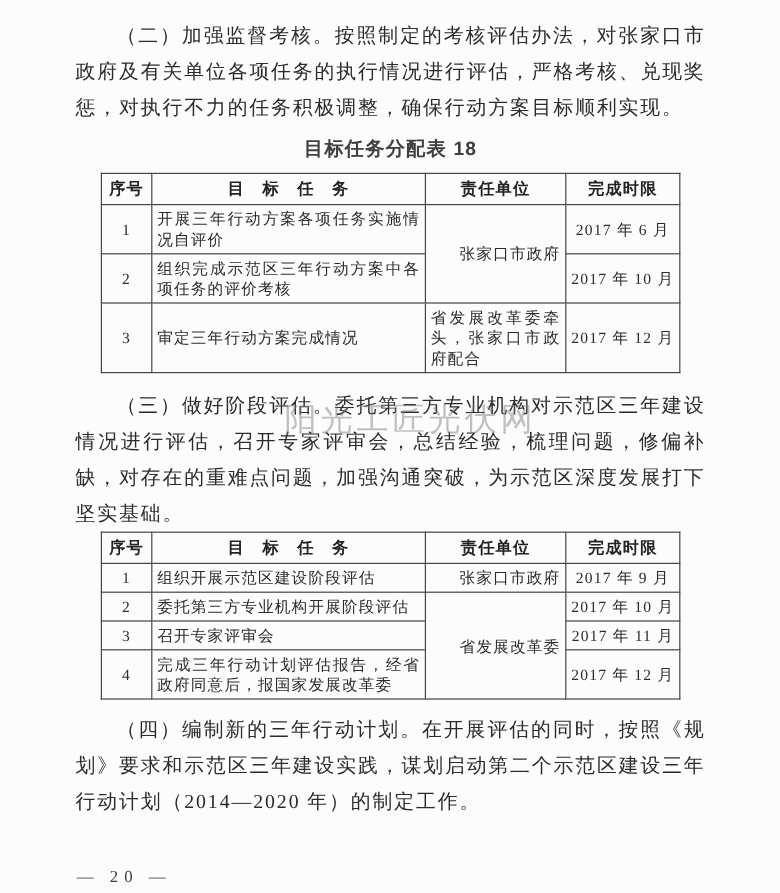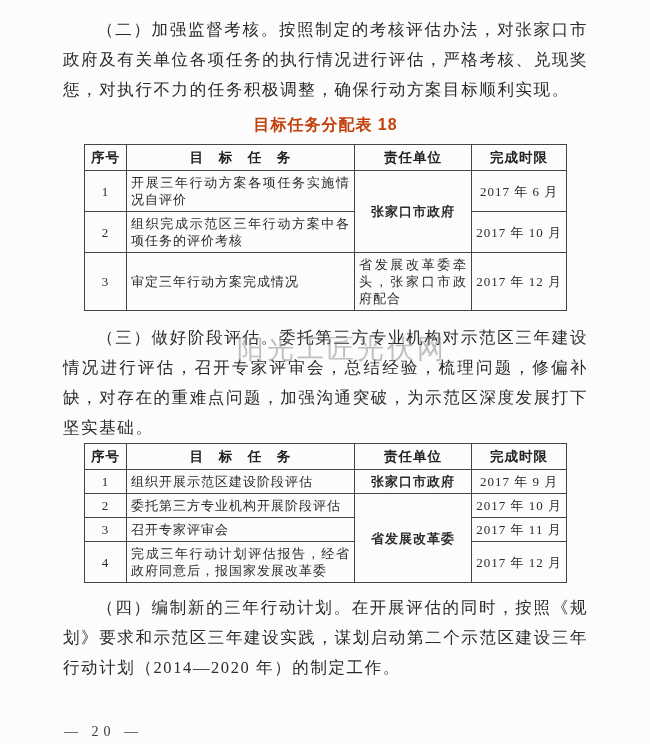--- a/index.html
+++ b/index.html
@@ -25,21 +25,21 @@
     text-indent: 34px;
     letter-spacing: 1.6px;
     margin: 0;
   }
   .table-title {
     text-align: center;
     font-family: "Liberation Sans", sans-serif;
     font-weight: bold;
     font-size: 16px;
     letter-spacing: 1px;
-    color: #c2410c;
+    color: #404040;
     margin: 9px 0 8px 0;
     line-height: 22px;
   }
   table.assign {
     border-collapse: collapse;
     table-layout: fixed;
     width: 482px;
     margin: 0 auto;
     font-size: 13px;
     color: #2b2b2b;
@@ -61,21 +61,21 @@
     text-align: center;
     height: 19px;
     color: #222;
   }
   .col-no   { width: 42px; }
   .col-task { width: 228px; }
   .col-unit { width: 117px; }
   .col-time { width: 95px; }
   td.c-no   { text-align: center; }
   td.c-task { text-align: justify; padding: 4px 7px; }
-  td.c-unit-center { text-align: center; letter-spacing: 2px; font-weight: bold; }
+  td.c-unit-center { text-align: right; letter-spacing: 2px; }
   td.c-unit-just   { text-align: justify; padding: 4px 6px; }
   td.c-time { text-align: center; white-space: nowrap; }
   .spacer-12 { height: 12px; }
   .spacer-10 { height: 10px; }
   .watermark {
     position: absolute;
     left: 237px; top: 331px;
     font-family: "Liberation Sans", sans-serif;
     font-size: 27px;
     letter-spacing: 3px;

